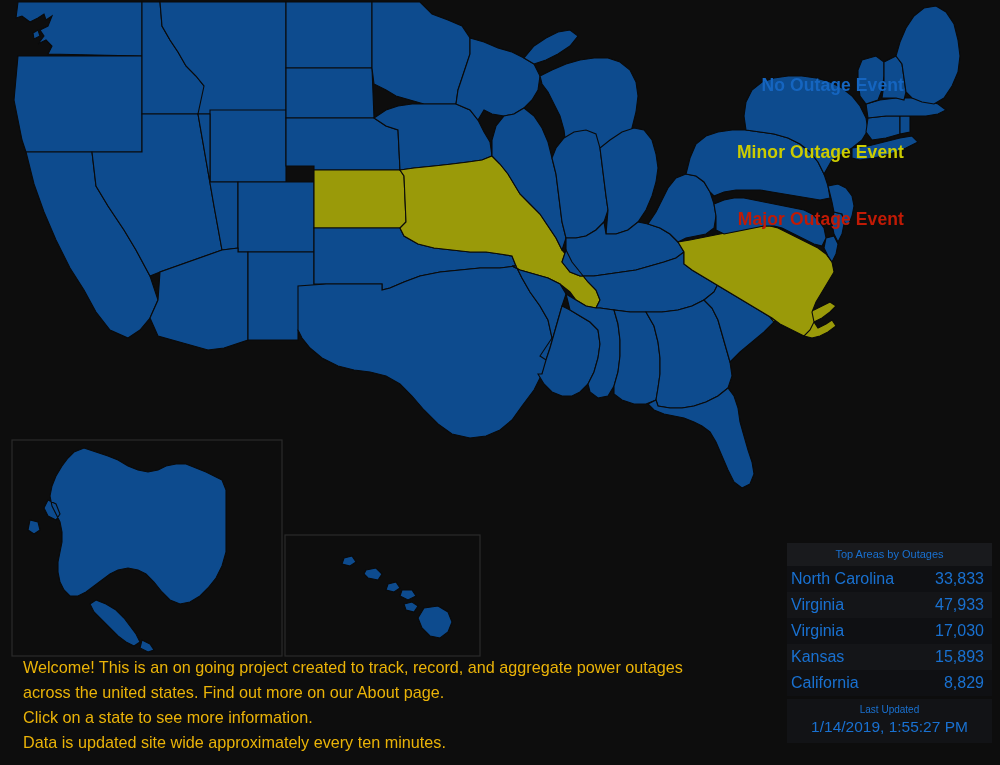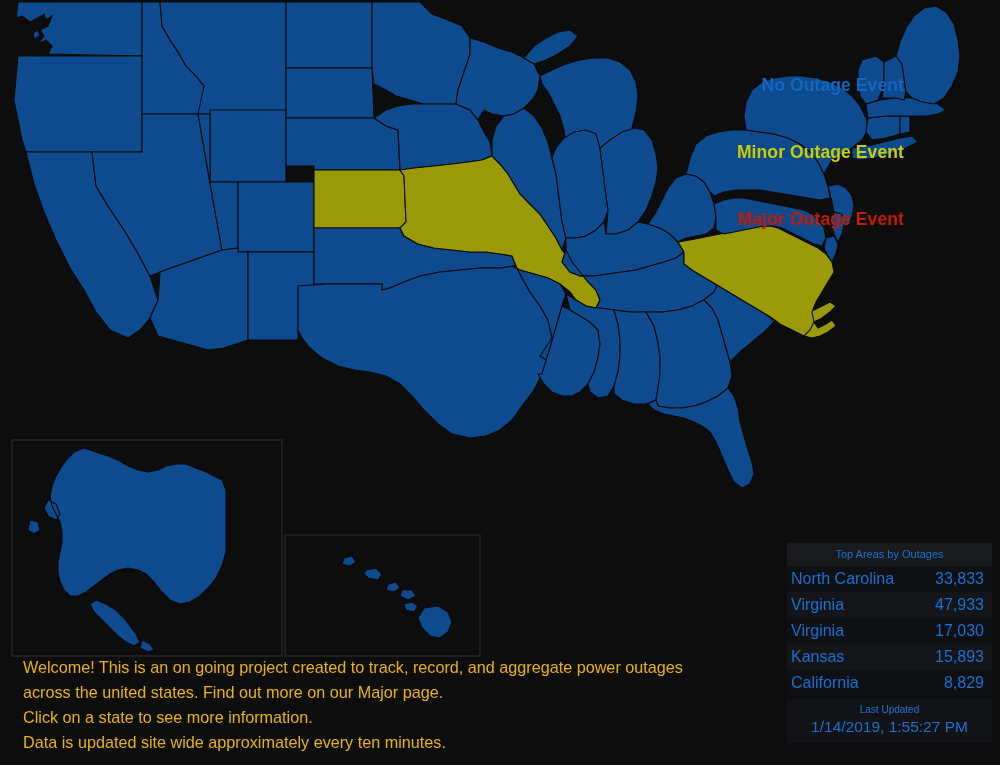--- a/index.html
+++ b/index.html
@@ -222,18 +222,18 @@
     </div>
 
     <div id="last-updated-block">
       <div class="lu-title">Last Updated</div>
       <div class="lu-time">1/14/2019, 1:55:27 PM</div>
     </div>
   </div>
 
   <div id="welcome-block">
     <p>Welcome! This is an on going project created to track, record, and aggregate power outages</p>
-    <p>across the united states. Find out more on our Major page.</p>
+    <p>across the united states. Find out more on our About page.</p>
     <p>Click on a state to see more information.</p>
     <p>Data is updated site wide approximately every ten minutes.</p>
   </div>
 
 </div>
 
 </body></html>

